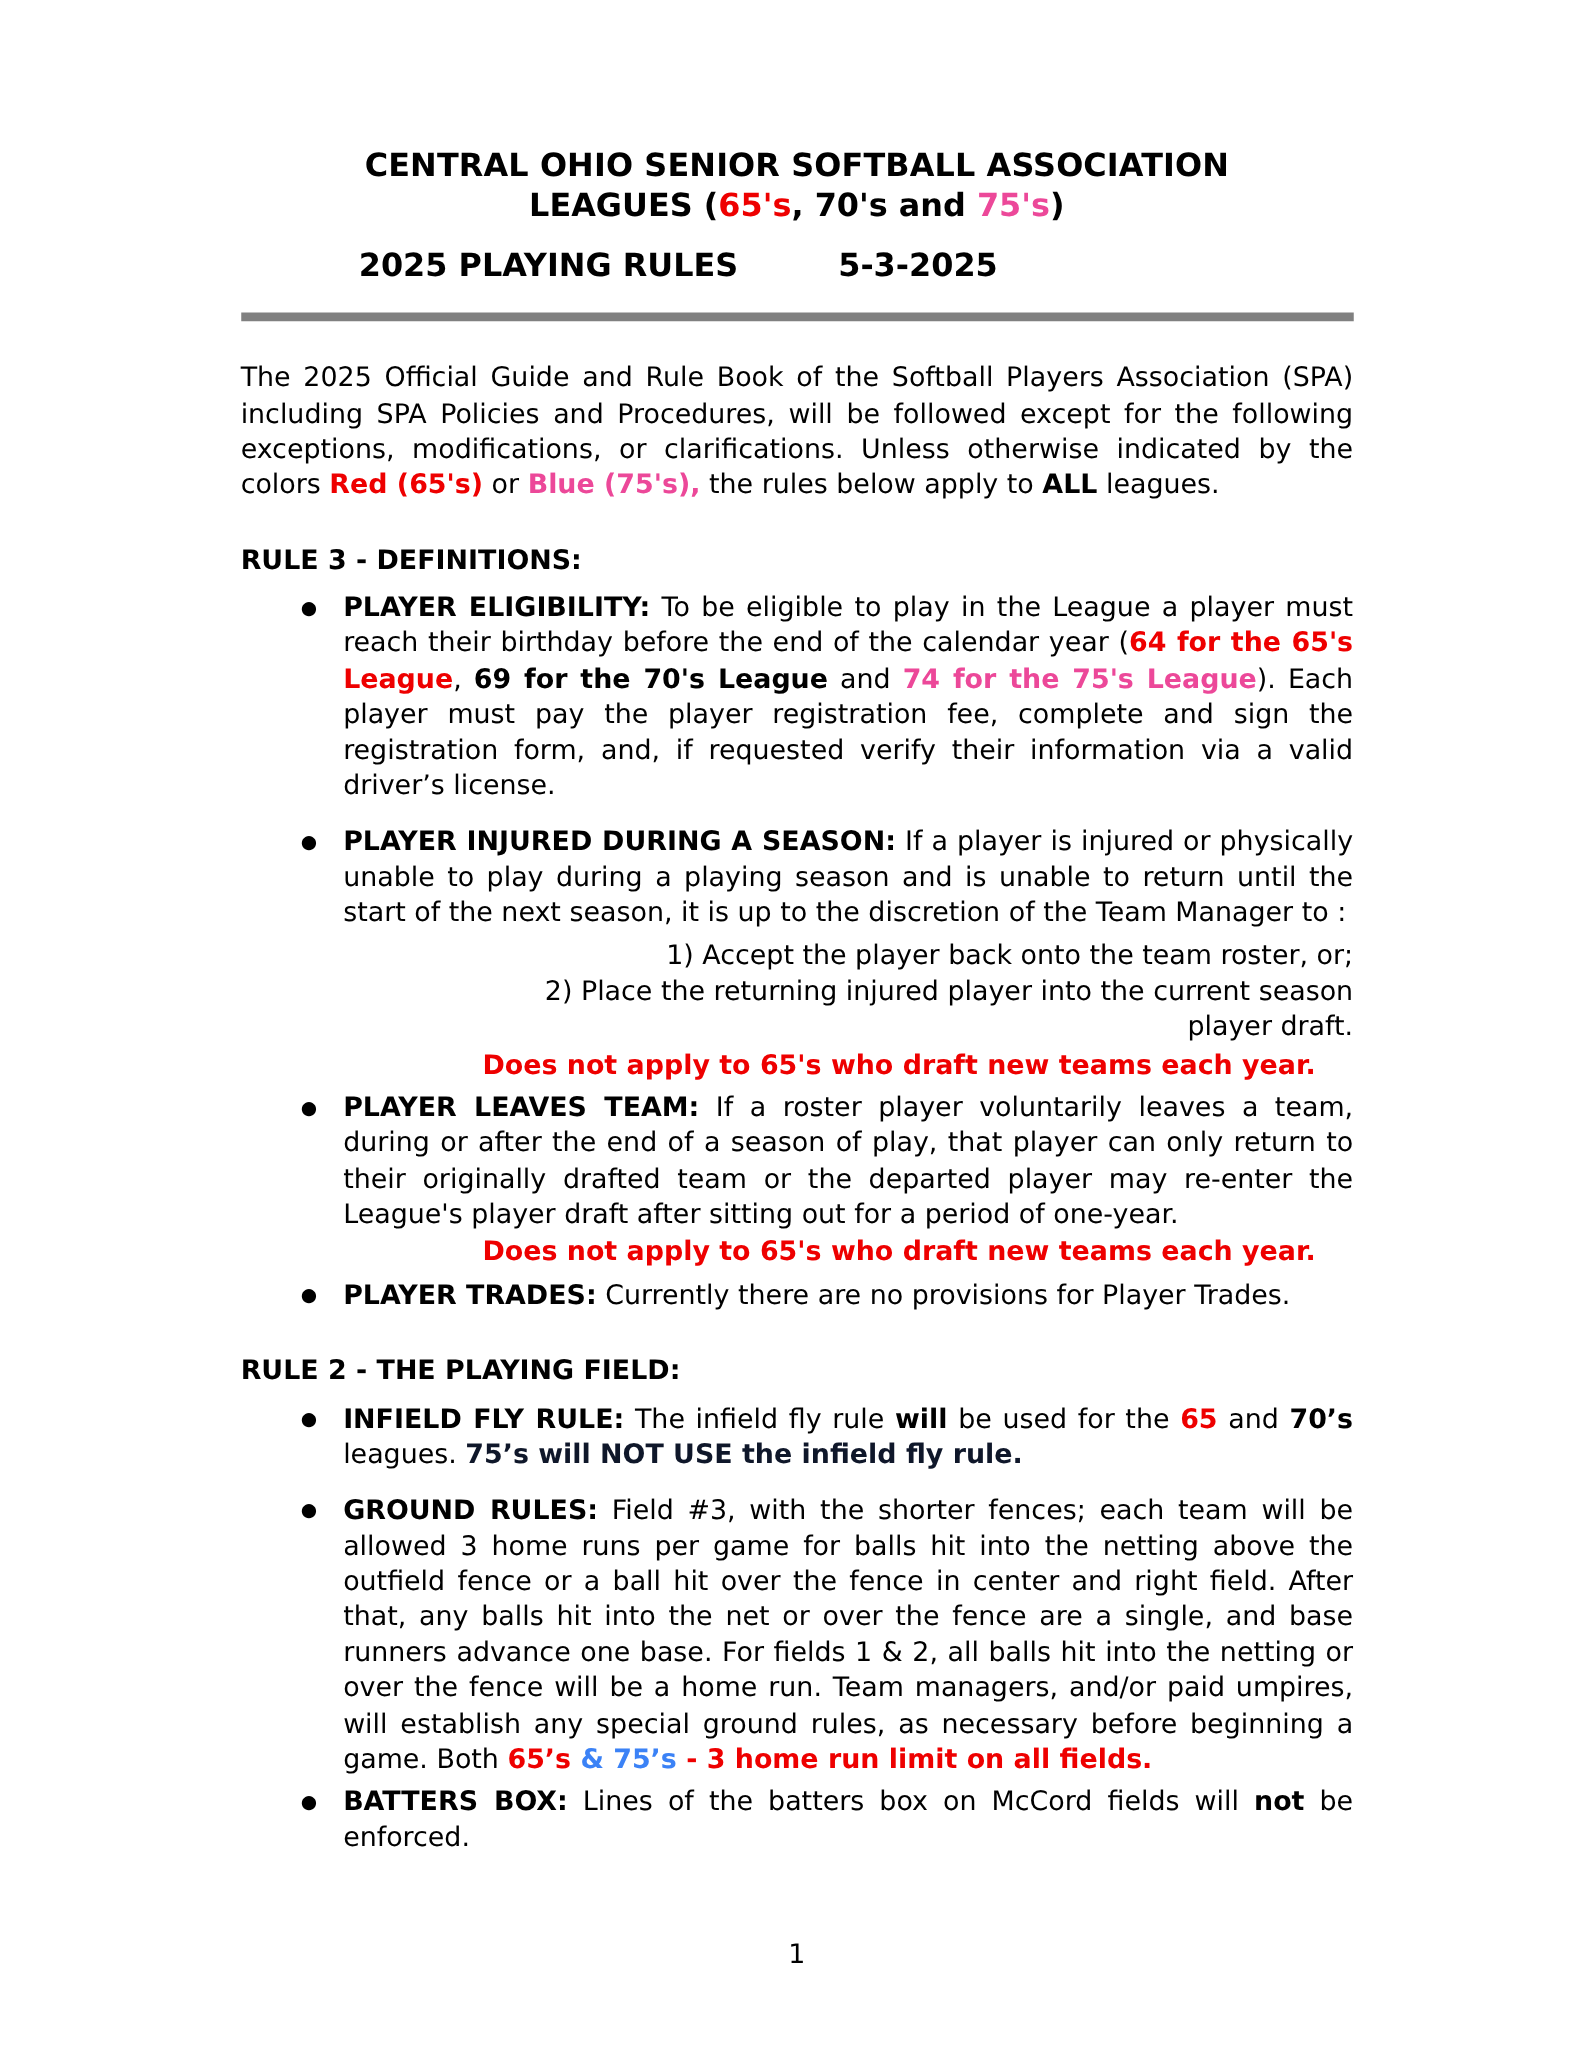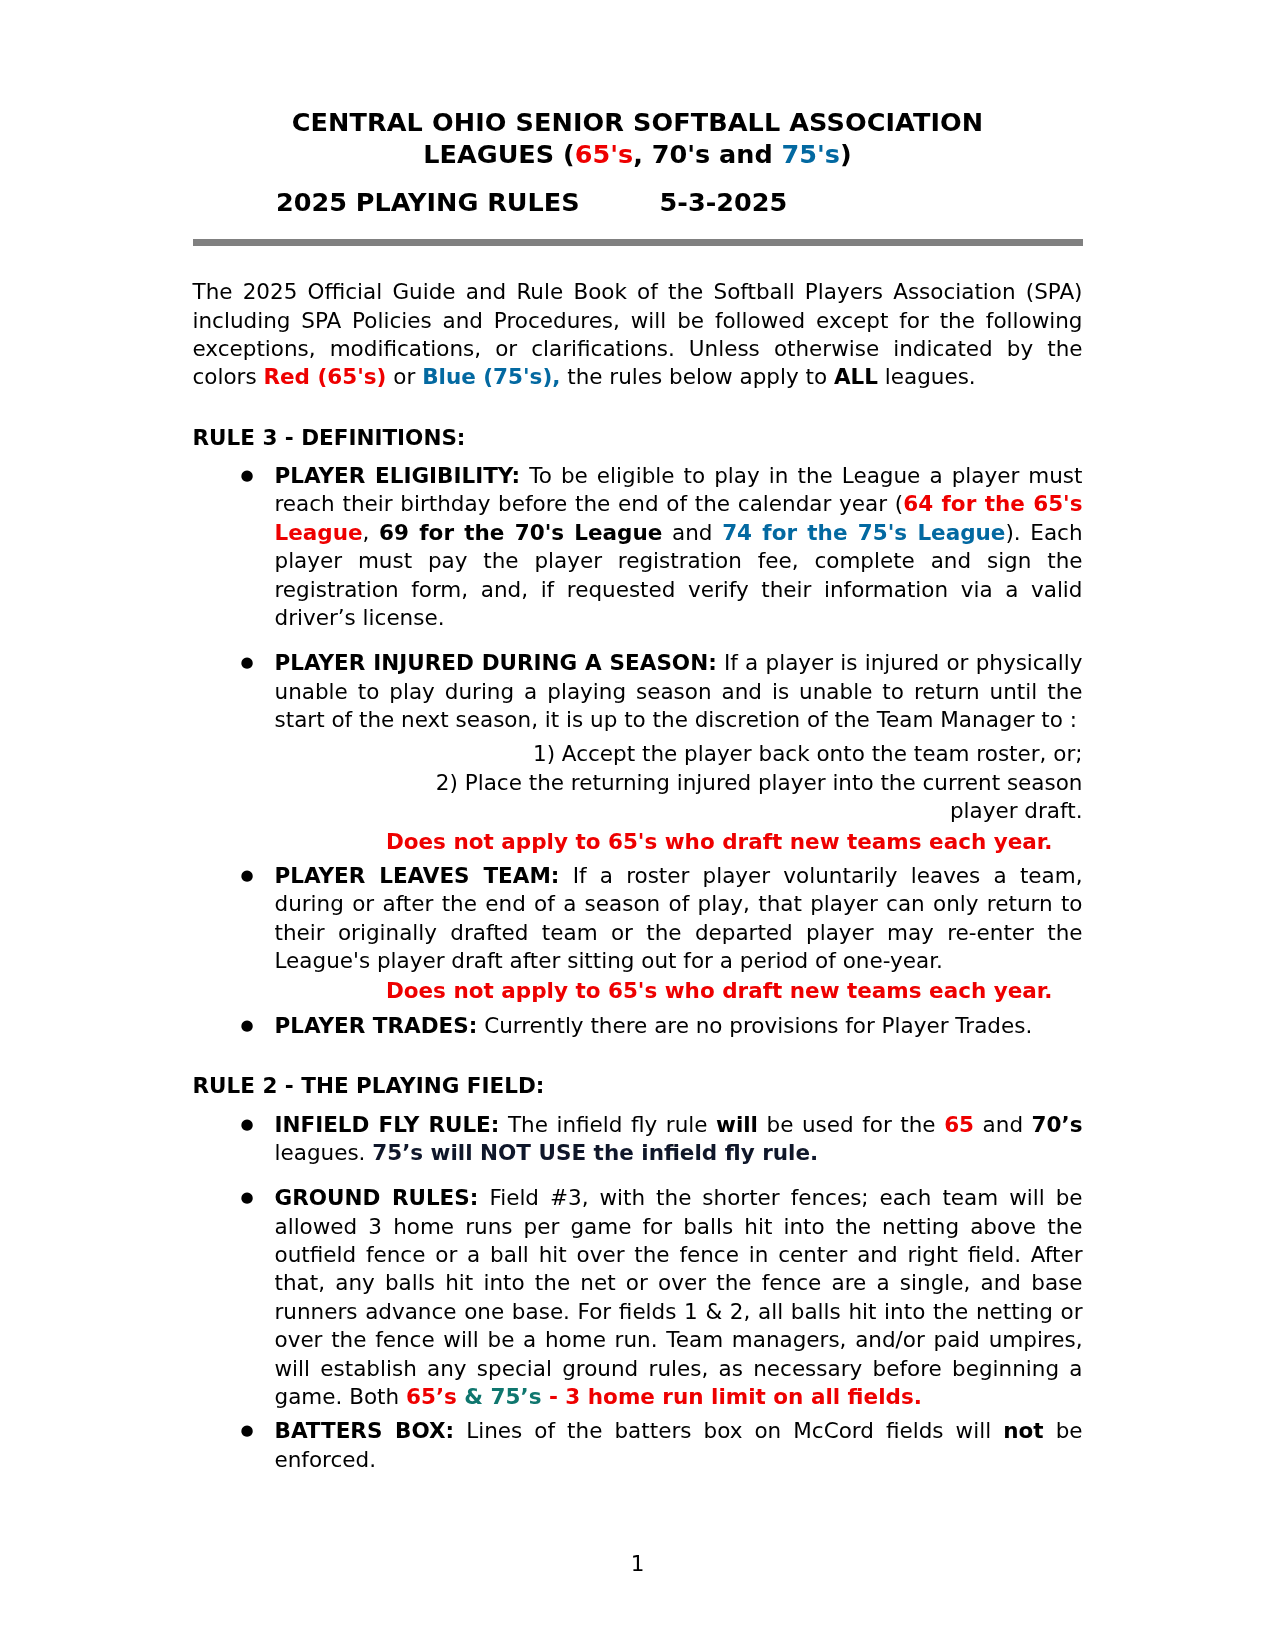--- a/index.html
+++ b/index.html
@@ -13,21 +13,21 @@
     height: 1650px;
     font-family: "DejaVu Sans", sans-serif;
     color: #000000;
     position: relative;
     overflow: hidden;
   }
   .page {
     width: 1275px;
     height: 1650px;
     box-sizing: border-box;
-    padding: 4px;
+    padding: 15px;
     position: relative;
   }
 
   
   .doc-header {
     padding-top: 104px;
     text-align: center;
   }
   .hdr-line1 {
     font-size: 25.5px;
@@ -46,23 +46,23 @@
     margin-top: 16px;
     display: block;
     position: relative;
     text-align: left;
     padding-left: 272px;
   }
   .hdr-line3 .rules-title { display: inline-block; }
   .hdr-line3 .rules-date  { display: inline-block; margin-left: 80px; }
 
   .red  { color: #ee0000; }
-  .blue { color: #0369a1; }
+  .blue { color: #ec4899; }
   .slateblue { color: #0f172a; }
-  .bluegray { color: #0f766e; }
+  .bluegray { color: #3b82f6; }
 
   .rule-divider {
     margin: 22px auto 0 auto;
     width: 890px;
     height: 7px;
     background: #808080;
   }
 
   
   .content {

